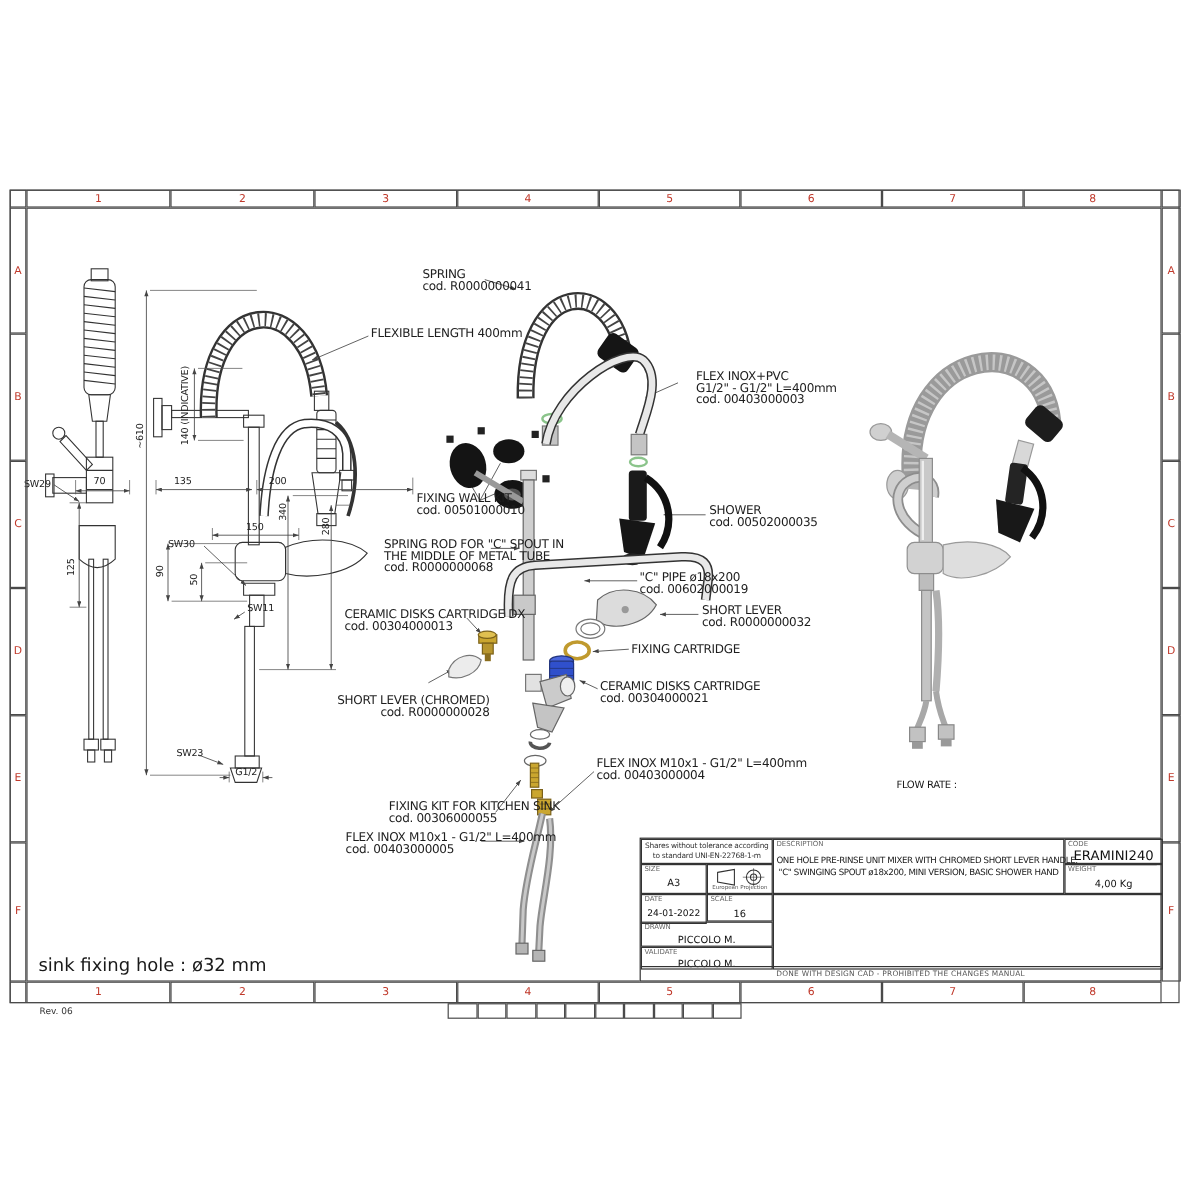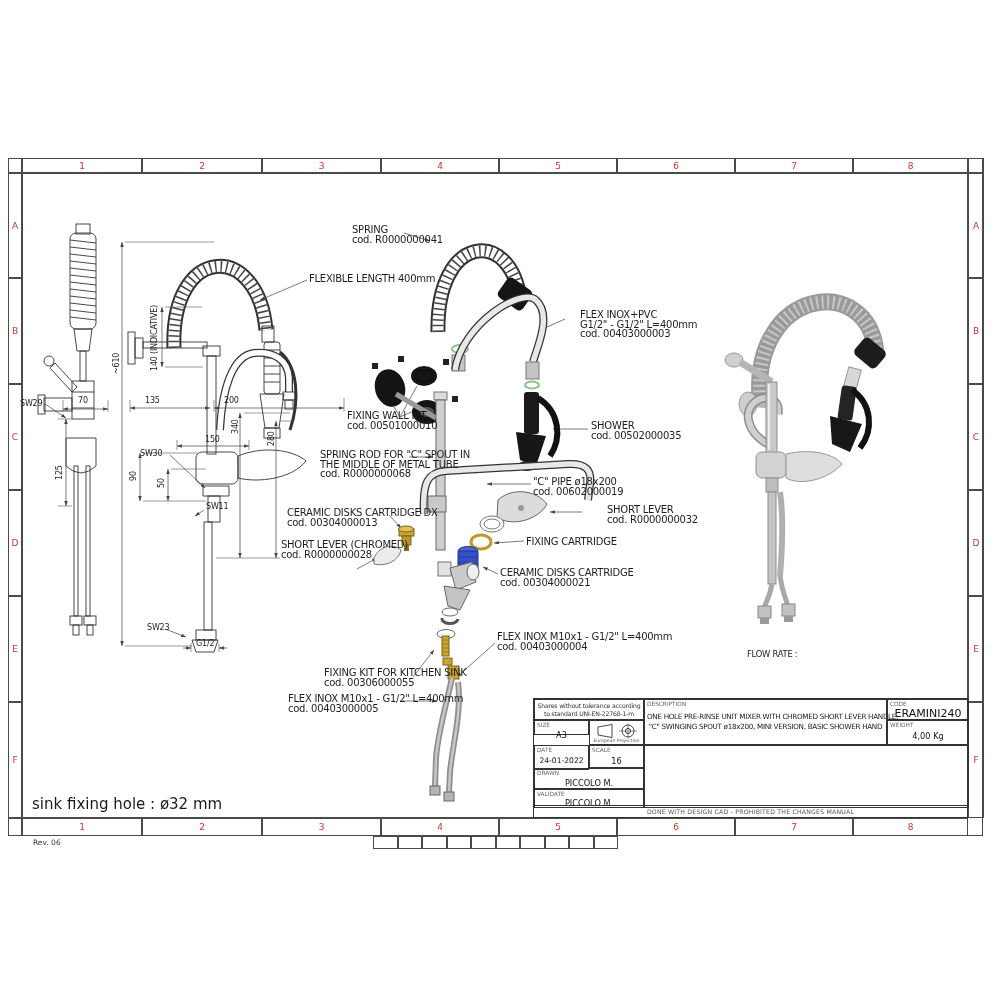--- a/index.html
+++ b/index.html
@@ -314,32 +314,32 @@
     </div>
   <div class="lbl co" style="left:320px;top:450px;">
     <span>SPRING ROD FOR "C" SPOUT IN</span>
       <span>THE MIDDLE OF METAL TUBE</span>
       <span>cod. R0000000068</span>
     </div>
   <div class="lbl co" style="left:533px;top:477px;">
     <span>"C" PIPE ø18x200</span>
       <span>cod. 00602000019</span>
     </div>
-  <div class="lbl co" style="left:585px;top:505px;margin-left:22px;">
+  <div class="lbl co" style="left:585px;top:505px;">
     <span>SHORT LEVER</span>
       <span>cod. R0000000032</span>
     </div>
   <div class="lbl co" style="left:287px;top:508px;">
     <span>CERAMIC DISKS CARTRIDGE DX</span>
       <span>cod. 00304000013</span>
     </div>
   <div class="lbl co" style="left:526px;top:537px;">
     <span>FIXING CARTRIDGE</span>
     </div>
-  <div class="lbl co" style="left:281px;top:540px;">
+  <div class="lbl co" style="left:281px;top:580px;text-align:right;">
     <span>SHORT LEVER (CHROMED)</span>
       <span>cod. R0000000028</span>
     </div>
   <div class="lbl co" style="left:500px;top:568px;">
     <span>CERAMIC DISKS CARTRIDGE</span>
       <span>cod. 00304000021</span>
     </div>
   <div class="lbl co" style="left:497px;top:632px;">
     <span>FLEX INOX M10x1 - G1/2" L=400mm</span>
       <span>cod. 00403000004</span>
@@ -358,21 +358,21 @@
   </div>
 
   <div class="sink-note">sink fixing hole : ø32 mm</div>
   <div class="rev">Rev. 06</div>
 
   <div class="tb">
     <div class="cell tol" style="left:0;top:0;width:110px;height:21px;">
       <span>Shares without tolerance according</span>
         <span>to standard  UNI-EN-22768-1-m</span>
     </div>
-    <div class="cell" style="left:0;top:21px;width:55px;height:15px;">
+    <div class="cell" style="left:0;top:21px;width:55px;height:25px;">
       <span class="tag">SIZE</span>
       <span class="val" style="top:9px;">A3</span>
     </div>
     <div class="cell" style="left:55px;top:21px;width:55px;height:25px;">
       <svg width="55" height="16" viewBox="0 0 55 16" style="position:absolute;left:0;top:2px;">
         <path d="M8,4 L22,1.5 L22,14.5 L8,12 z" fill="none" stroke="#333" stroke-width="0.9"></path>
         <circle cx="38" cy="8" r="6" fill="none" stroke="#333" stroke-width="0.9"></circle>
         <circle cx="38" cy="8" r="2.6" fill="none" stroke="#333" stroke-width="0.9"></circle>
         <path d="M29,8 H47 M38,0.5 V15.5" stroke="#333" stroke-width="0.5"></path>
       </svg>

